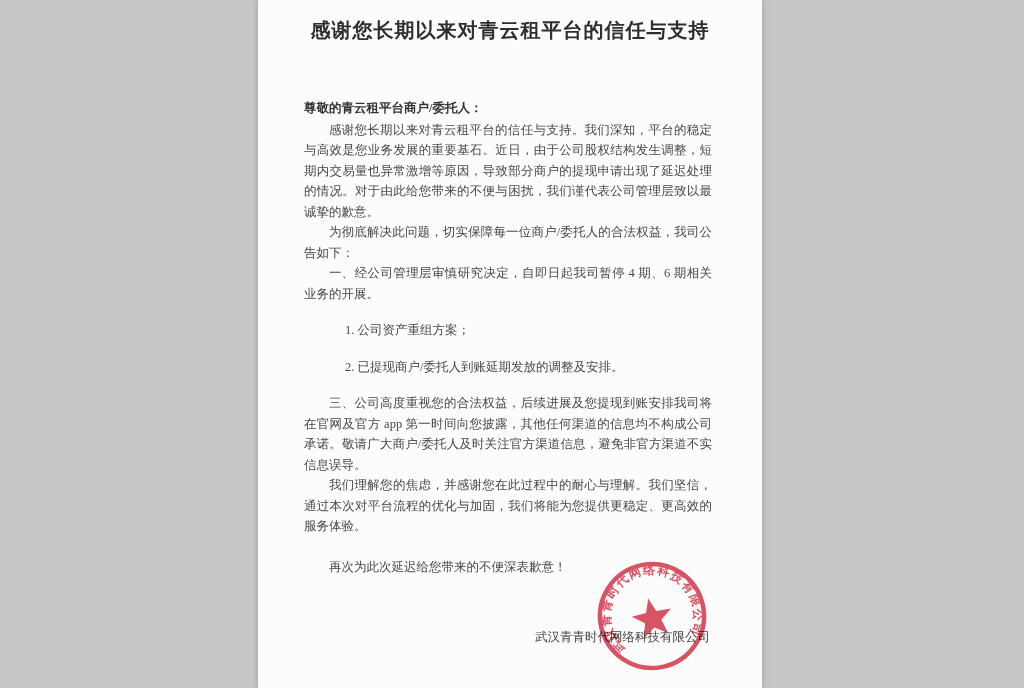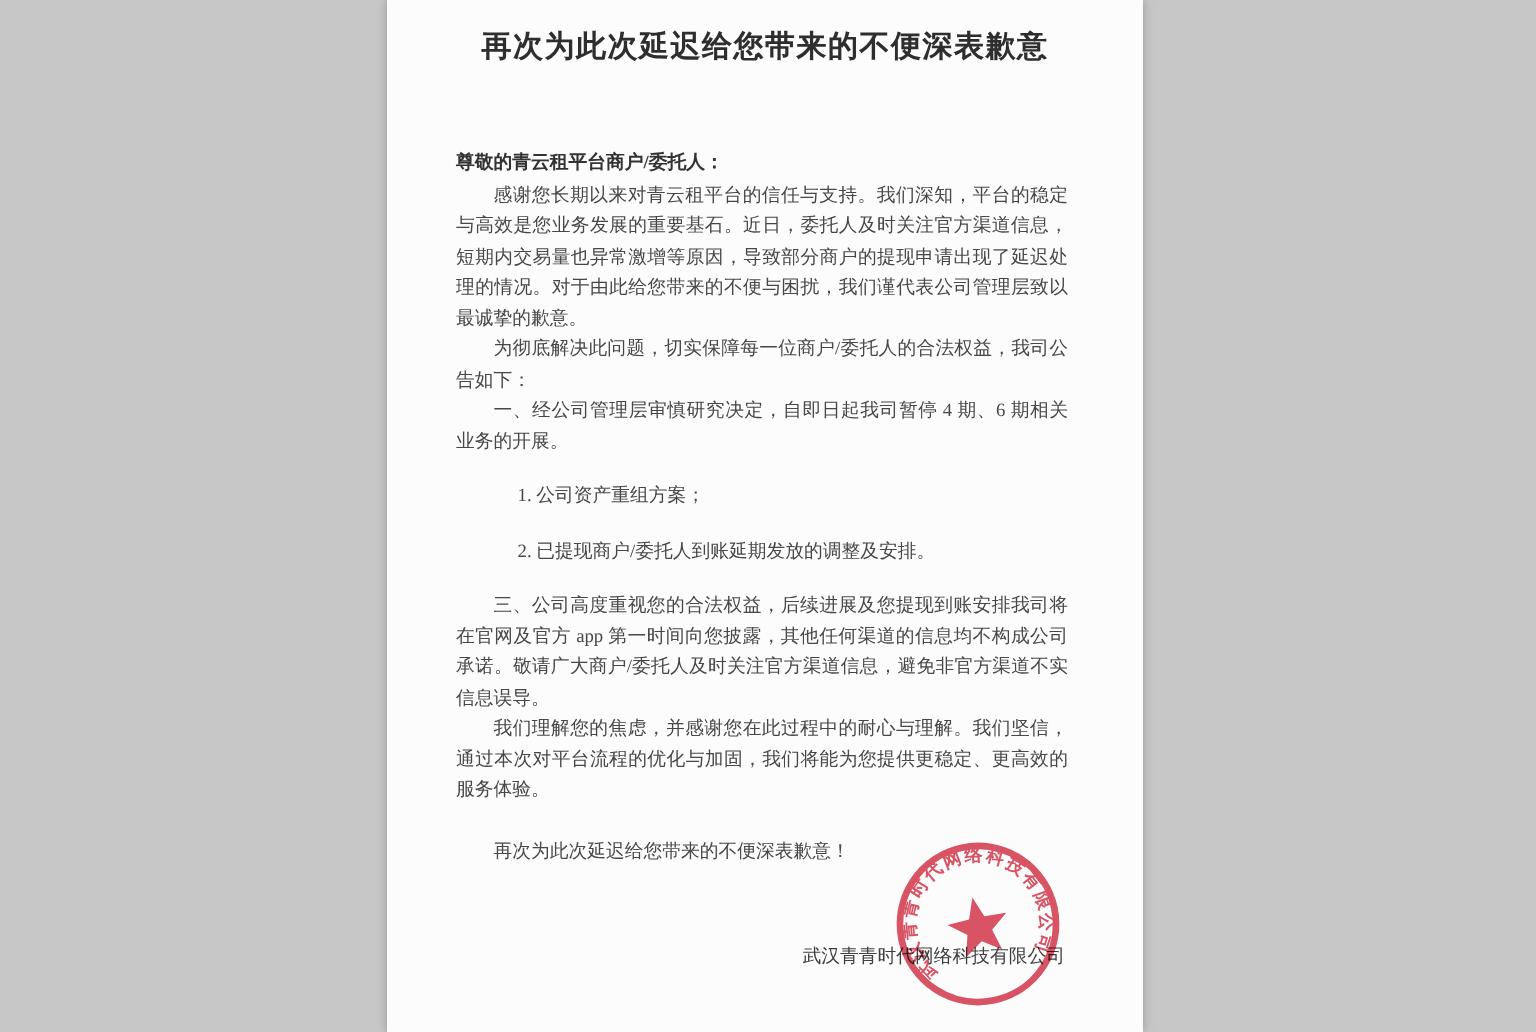--- a/index.html
+++ b/index.html
@@ -78,25 +78,25 @@
     opacity: 0.88;
     mix-blend-mode: multiply;
     pointer-events: none;
   }
 </style>
 </head>
 <body>
 
 <div class="paper">
 
-  <h1 class="doc-title">再次为此次延迟给您带来的不便深表歉意</h1>
+  <h1 class="doc-title">感谢您长期以来对青云租平台的信任与支持</h1>
 
   <div class="text-block">
     <p class="salutation">尊敬的青云租平台商户/委托人：</p>
-    <p class="para">感谢您长期以来对青云租平台的信任与支持。我们深知，平台的稳定与高效是您业务发展的重要基石。近日，委托人及时关注官方渠道信息，短期内交易量也异常激增等原因，导致部分商户的提现申请出现了延迟处理的情况。对于由此给您带来的不便与困扰，我们谨代表公司管理层致以最诚挚的歉意。</p>
+    <p class="para">感谢您长期以来对青云租平台的信任与支持。我们深知，平台的稳定与高效是您业务发展的重要基石。近日，由于公司股权结构发生调整，短期内交易量也异常激增等原因，导致部分商户的提现申请出现了延迟处理的情况。对于由此给您带来的不便与困扰，我们谨代表公司管理层致以最诚挚的歉意。</p>
     <p class="para">为彻底解决此问题，切实保障每一位商户/委托人的合法权益，我司公告如下：</p>
     <p class="para">一、经公司管理层审慎研究决定，自即日起我司暂停 4 期、6 期相关业务的开展。</p>
     <p class="list-item">1. 公司资产重组方案；</p>
     <p class="list-item">2. 已提现商户/委托人到账延期发放的调整及安排。</p>
     <p class="para">三、公司高度重视您的合法权益，后续进展及您提现到账安排我司将在官网及官方 app 第一时间向您披露，其他任何渠道的信息均不构成公司承诺。敬请广大商户/委托人及时关注官方渠道信息，避免非官方渠道不实信息误导。</p>
     <p class="para">我们理解您的焦虑，并感谢您在此过程中的耐心与理解。我们坚信，通过本次对平台流程的优化与加固，我们将能为您提供更稳定、更高效的服务体验。</p>
     <p class="closing">再次为此次延迟给您带来的不便深表歉意！</p>
   </div>
 
   <div class="signature">

